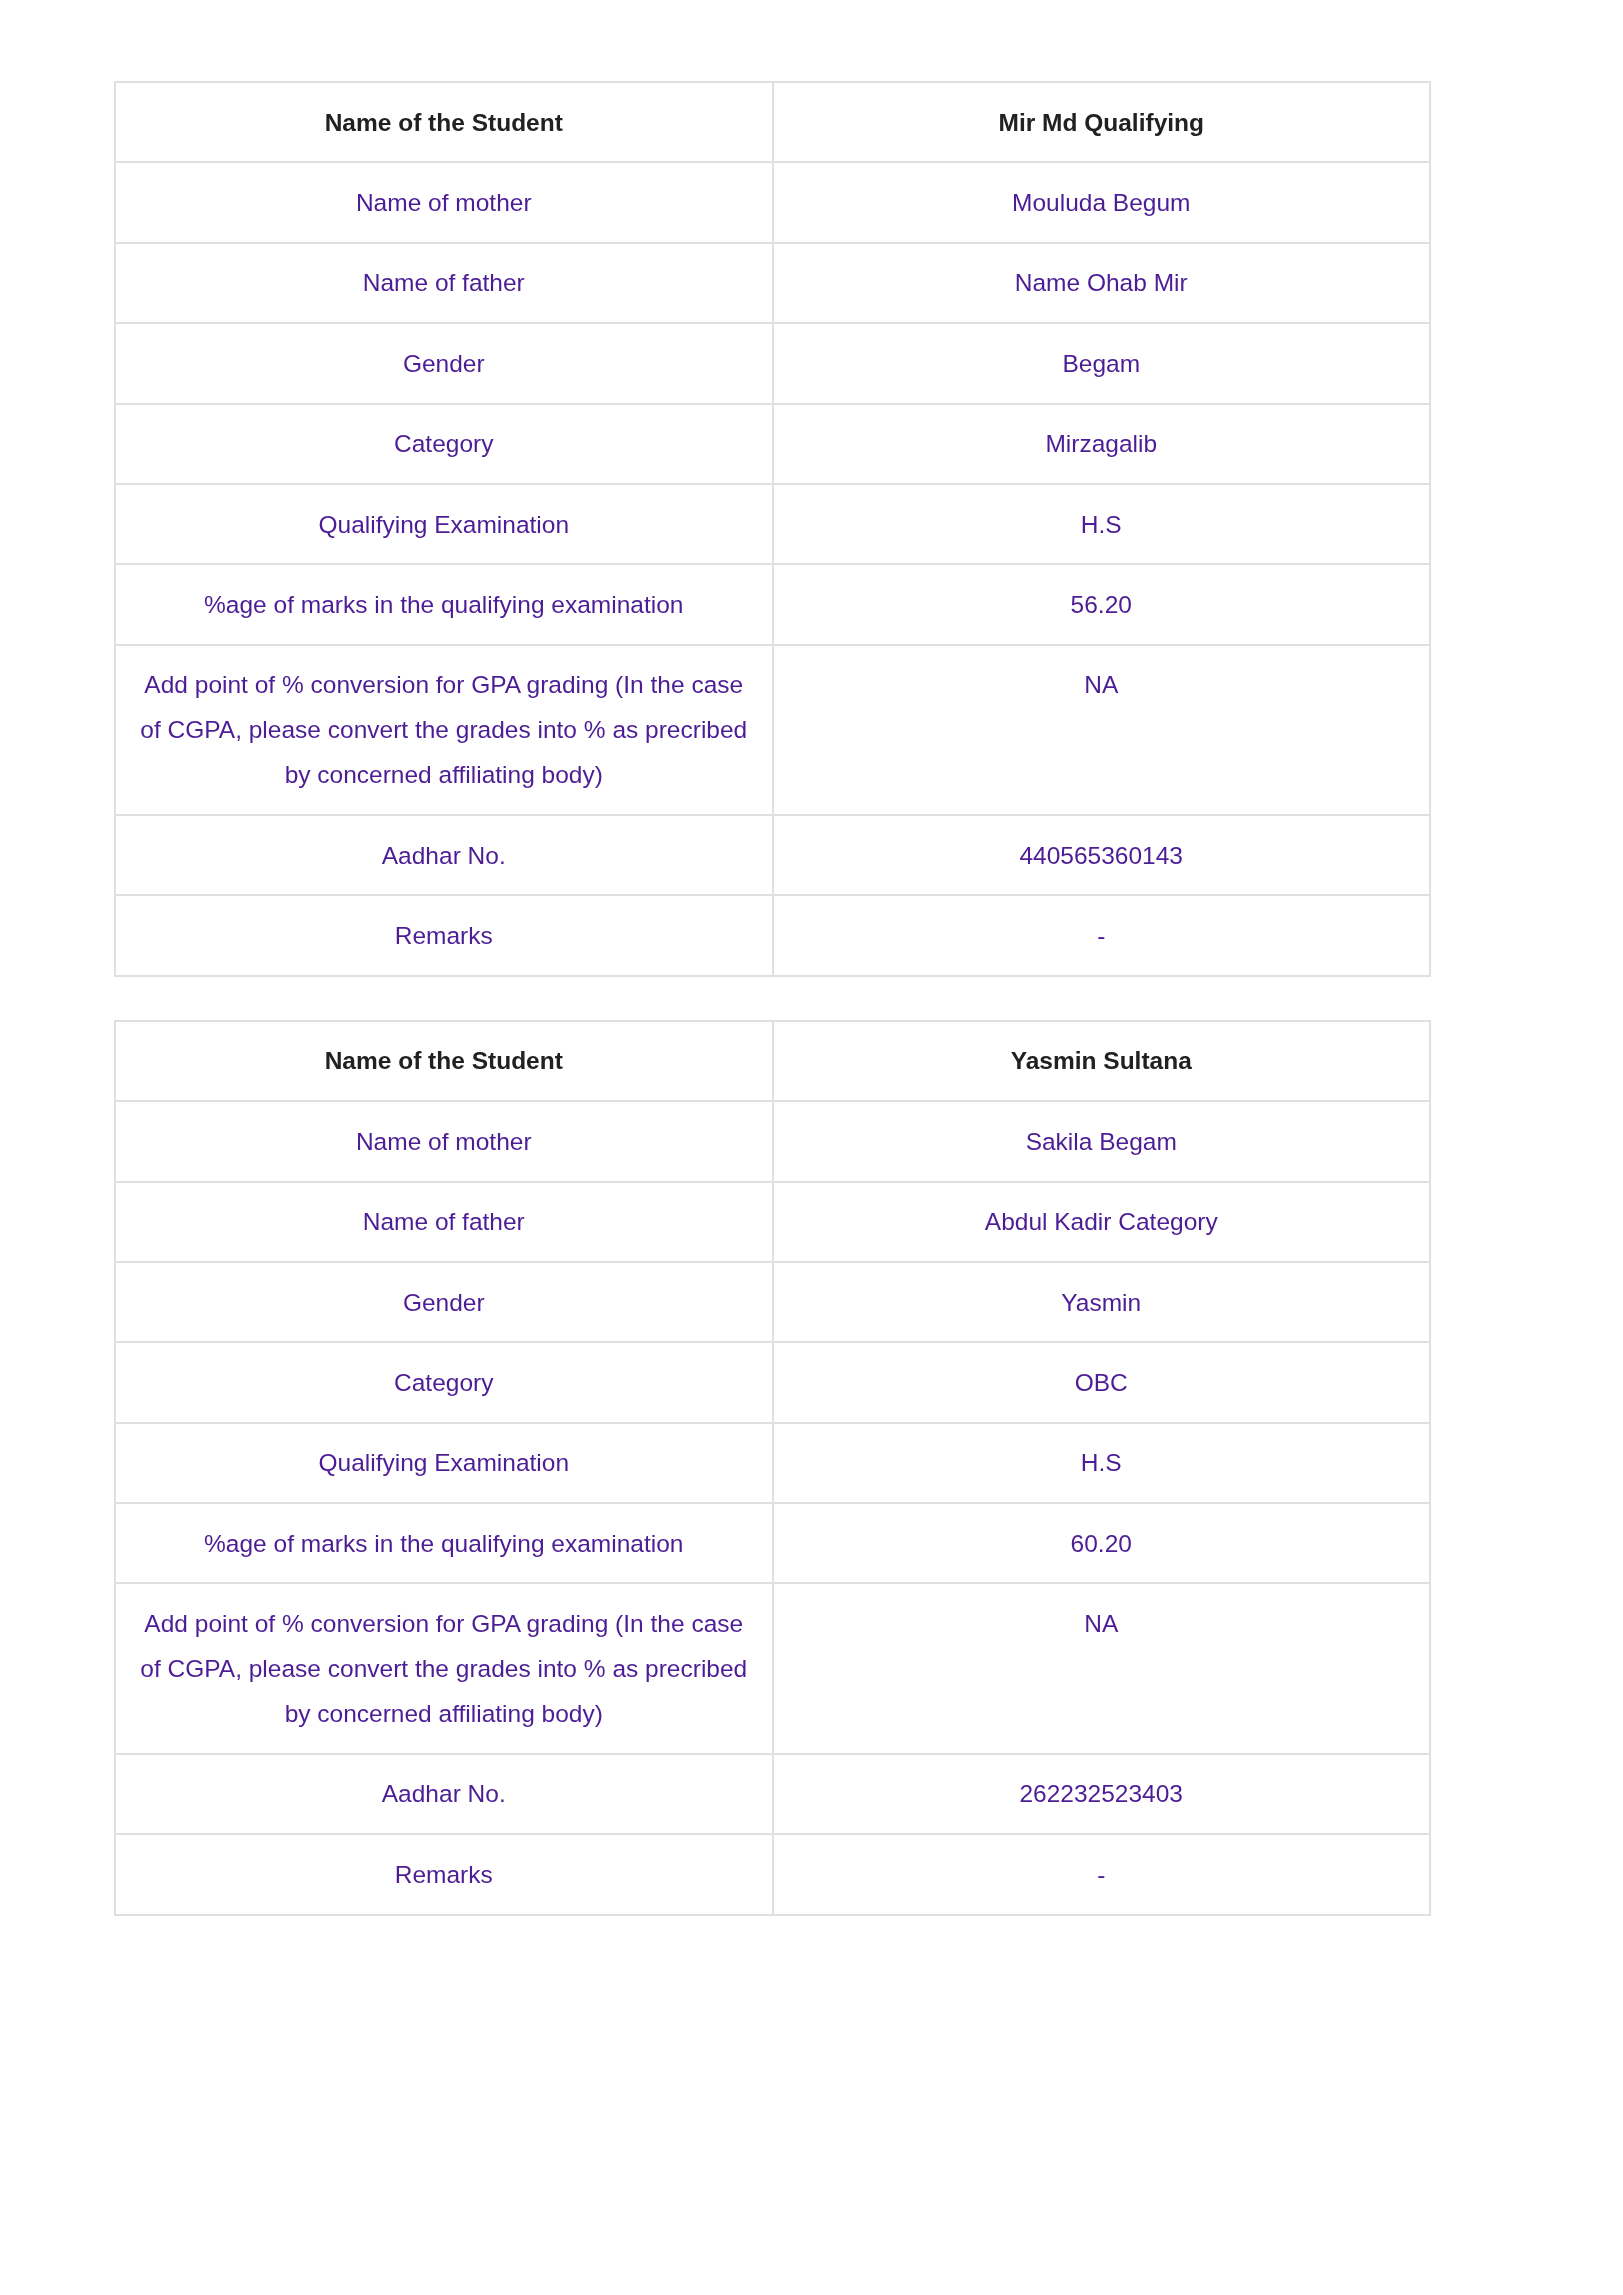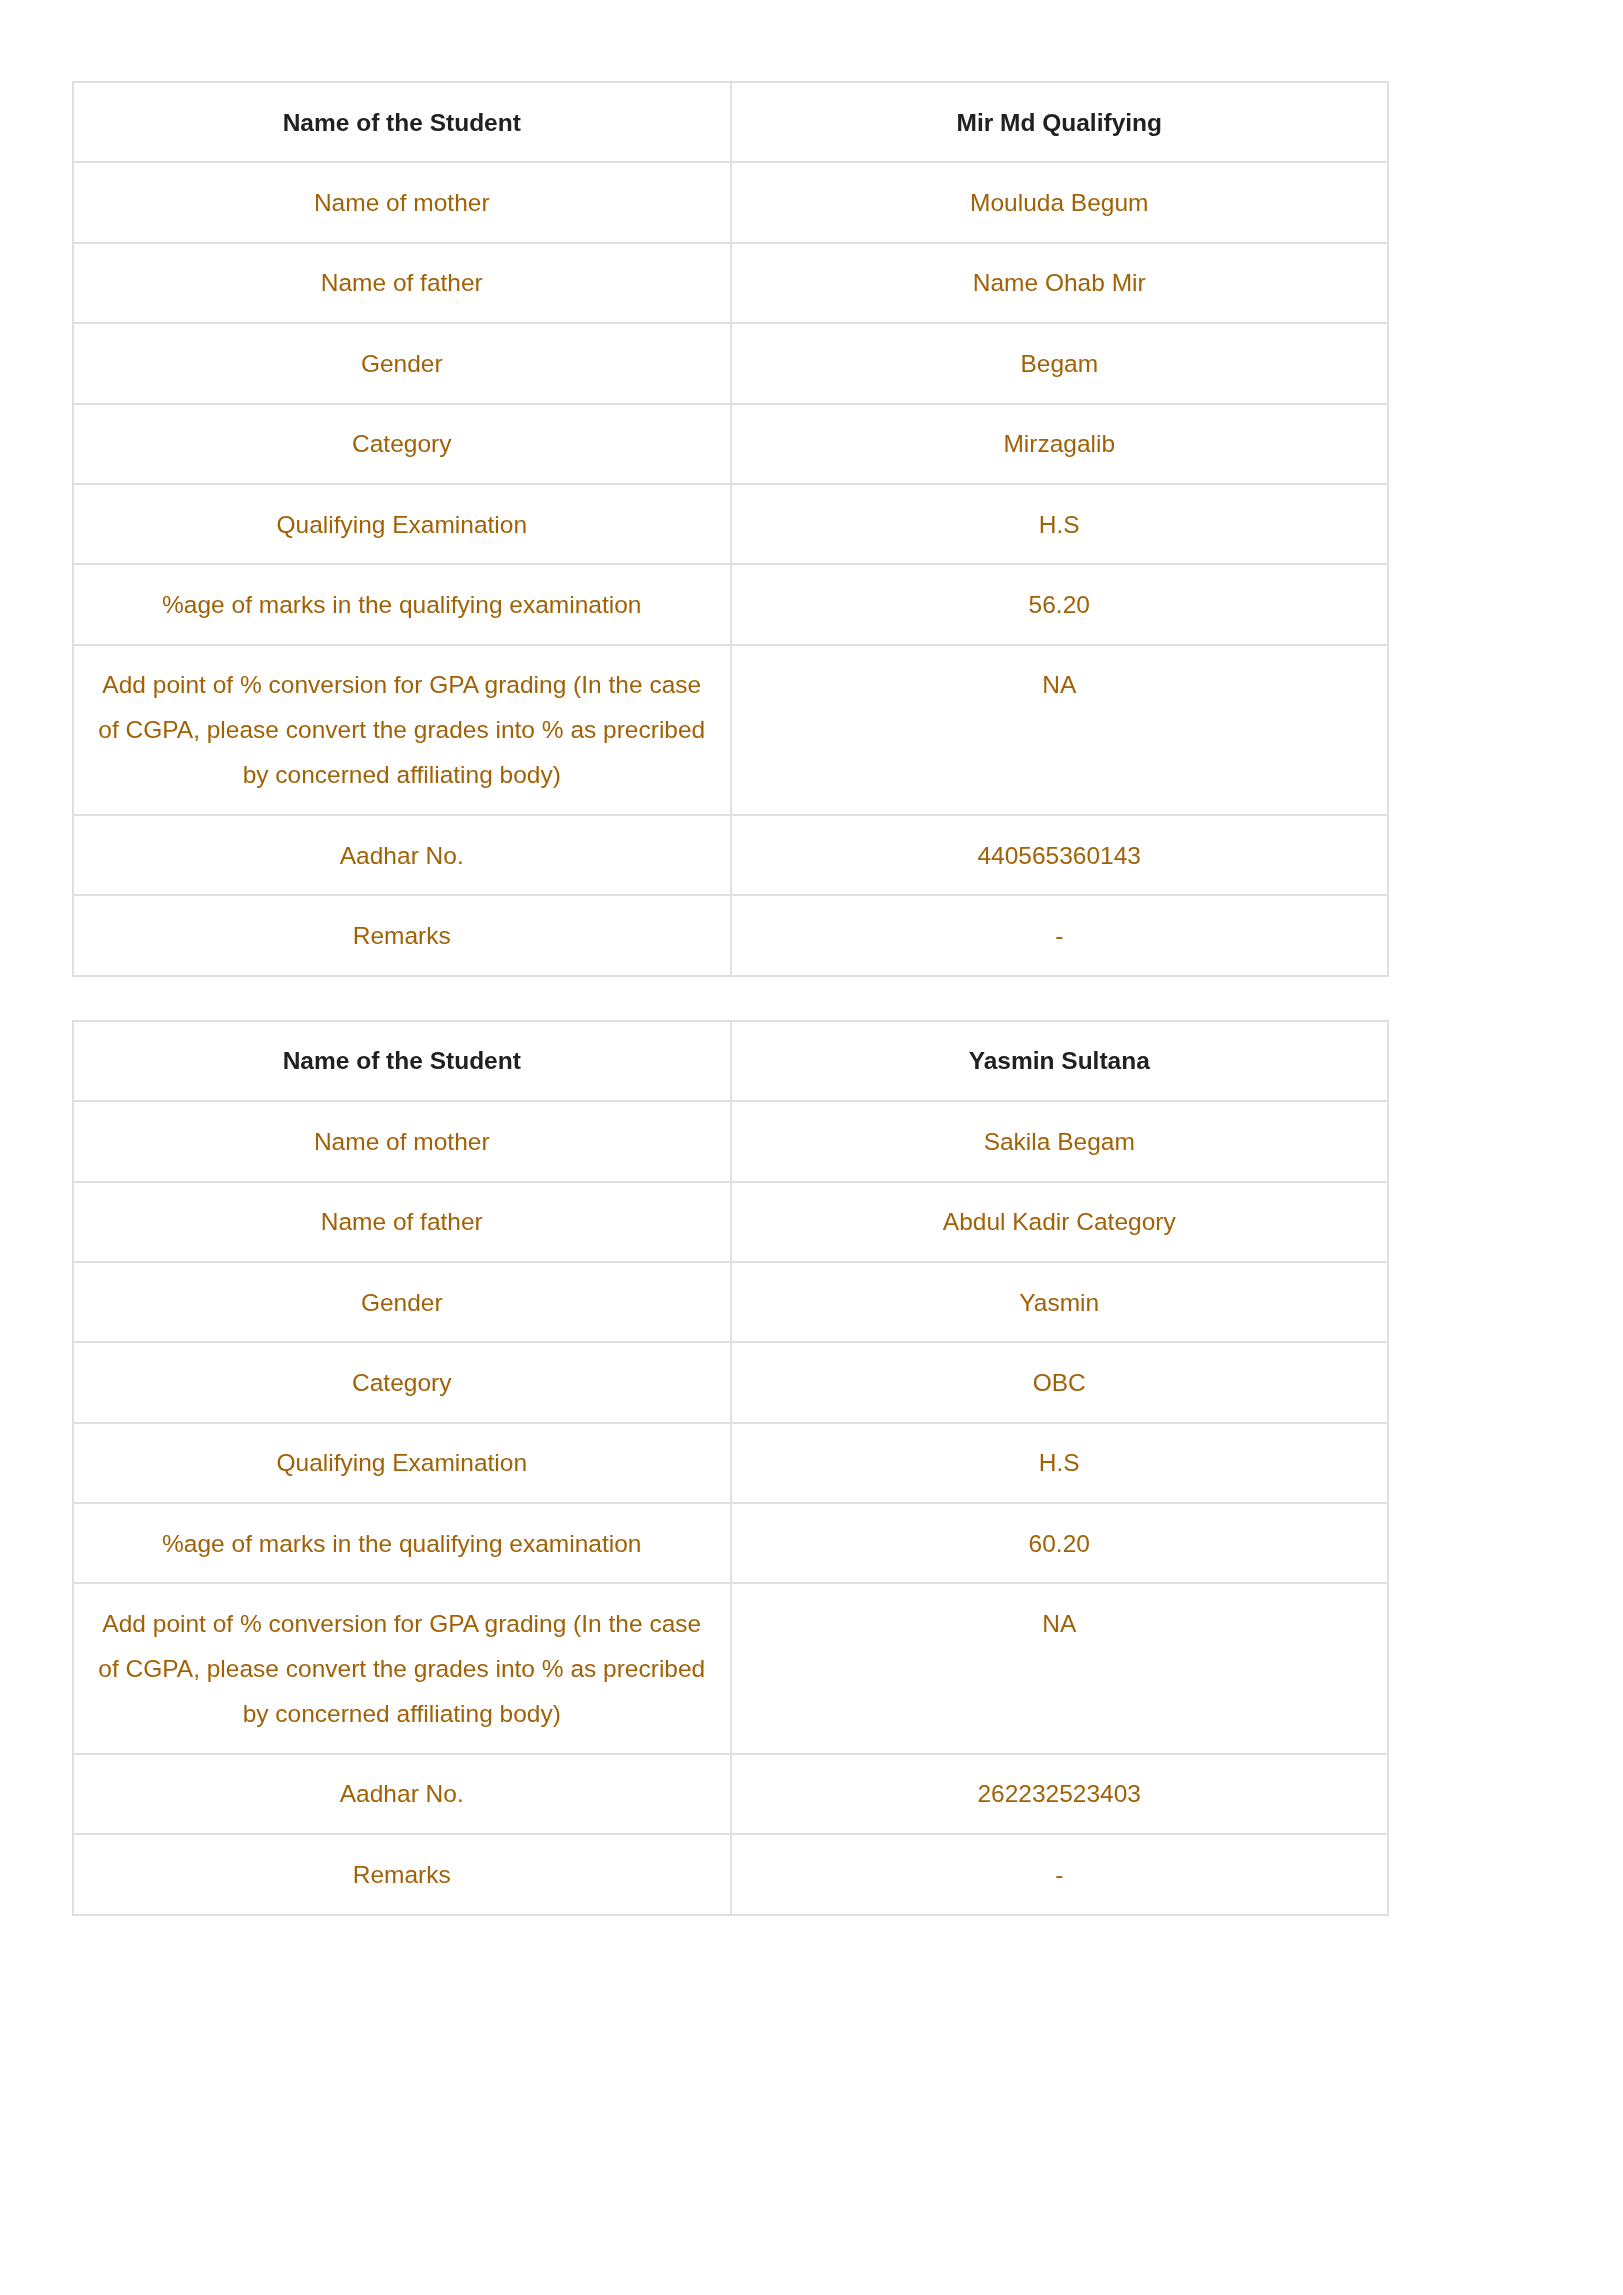--- a/index.html
+++ b/index.html
@@ -8,40 +8,40 @@
     background: #ffffff;
   }
   body {
     width: 1623px;
     height: 2296px;
     font-family: "Liberation Sans", sans-serif;
     position: relative;
   }
   .doc {
     padding-top: 81px;
-    padding-left: 72px;
+    padding-left: 114px;
     box-sizing: border-box;
   }
   table.student-table {
     border-collapse: collapse;
     table-layout: fixed;
     width: 1317px;
   }
   table.student-table + table.student-table {
     margin-top: 43px;
   }
   .student-table td {
     border: 2px solid #e0e0e0;
     width: 50%;
     text-align: center;
     vertical-align: top;
     padding: 16.7px 15.7px;
     font-size: 24.5px;
     line-height: 45px;
-    color: #a16207;
+    color: #4c1d95;
     overflow-wrap: break-word;
   }
   .student-table tr.hdr td {
     font-weight: bold;
     color: #212121;
   }
 </style>
 </head>
 <body>
 

